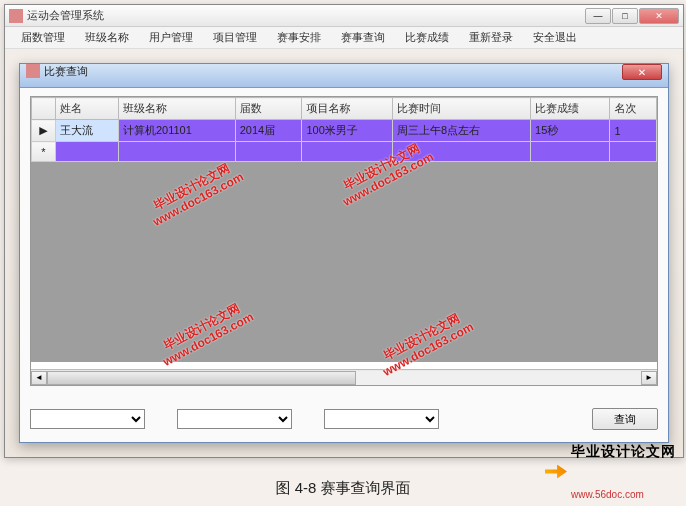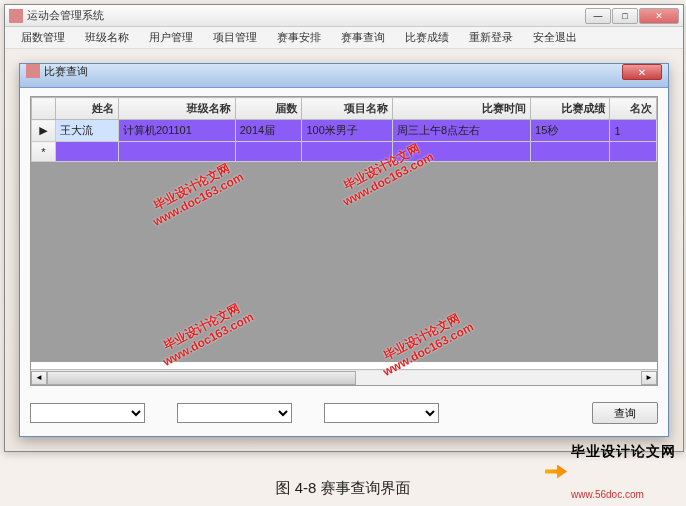--- a/index.html
+++ b/index.html
@@ -48,41 +48,41 @@
     .child-body { padding: 8px 10px 12px; background: #fafafa; }
     
     .grid-wrap {
       border: 1px solid #999; background: #fff; height: 290px;
       display: flex; flex-direction: column;
     }
     .grid-scroll { flex: 1; overflow: hidden; }
     table.data-grid { border-collapse: collapse; width: 100%; font-size: 11px; }
     table.data-grid th {
       background: linear-gradient(#f8f8f8,#e8e8e8); border: 1px solid #bbb;
-      padding: 3px 4px; text-align: right; font-weight: bold; color: #333; height: 20px; margin-left: 36px;
+      padding: 3px 4px; text-align: left; font-weight: normal; color: #333; height: 20px; margin-left: 36px;
     }
     table.data-grid td {
       border: 1px solid #ccc; padding: 3px 4px; color: #222; height: 20px;
       background: #8b5cf6;
     }
     table.data-grid td.rowhead {
       background: linear-gradient(#f8f8f8,#e8e8e8); width: 24px; text-align: center;
     }
     .selected-cell { background: #cfe3ff !important; margin-top: 11px; }
     .grid-filler { flex: 1; background: #9e9e9e; }
     .hscroll {
       height: 16px; background: #e8e8e8; border-top: 1px solid #bbb;
       display: flex; align-items: center;
     }
     .hscroll .sbtn { width: 16px; height: 14px; background: linear-gradient(#f8f8f8,#ddd); border: 1px solid #aaa; font-size: 8px; display:flex; align-items:center; justify-content:center; }
     .hscroll .track { flex: 1; height: 14px; background: #f0f0f0; position: relative; }
     .hscroll .thumb { position: absolute; left: 0; width: 52%; height: 100%; background: linear-gradient(#eee,#ccc); border: 1px solid #aaa; }
     
     .filter-bar {
-      margin-top: 16px; display: flex; gap: 32px; align-items: center;
+      margin-top: 22px; display: flex; gap: 32px; align-items: center;
       font-size: 11px;
     }
     .combo { width: 115px; height: 20px; border: 1px solid #888; background: #fff; font-size: 11px; }
     .query-btn {
       width: 66px; height: 22px; border: 1px solid #888;
       background: linear-gradient(#f8f8f8,#e4e4e4); font-size: 11px; cursor: pointer;
       border-radius: 2px;
     }
     
     .caption-row {

